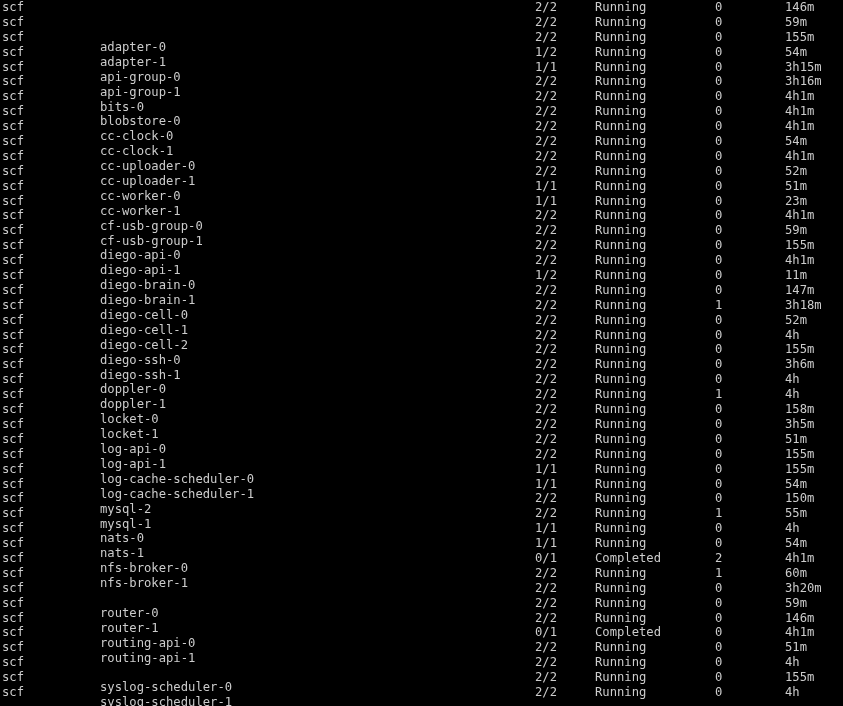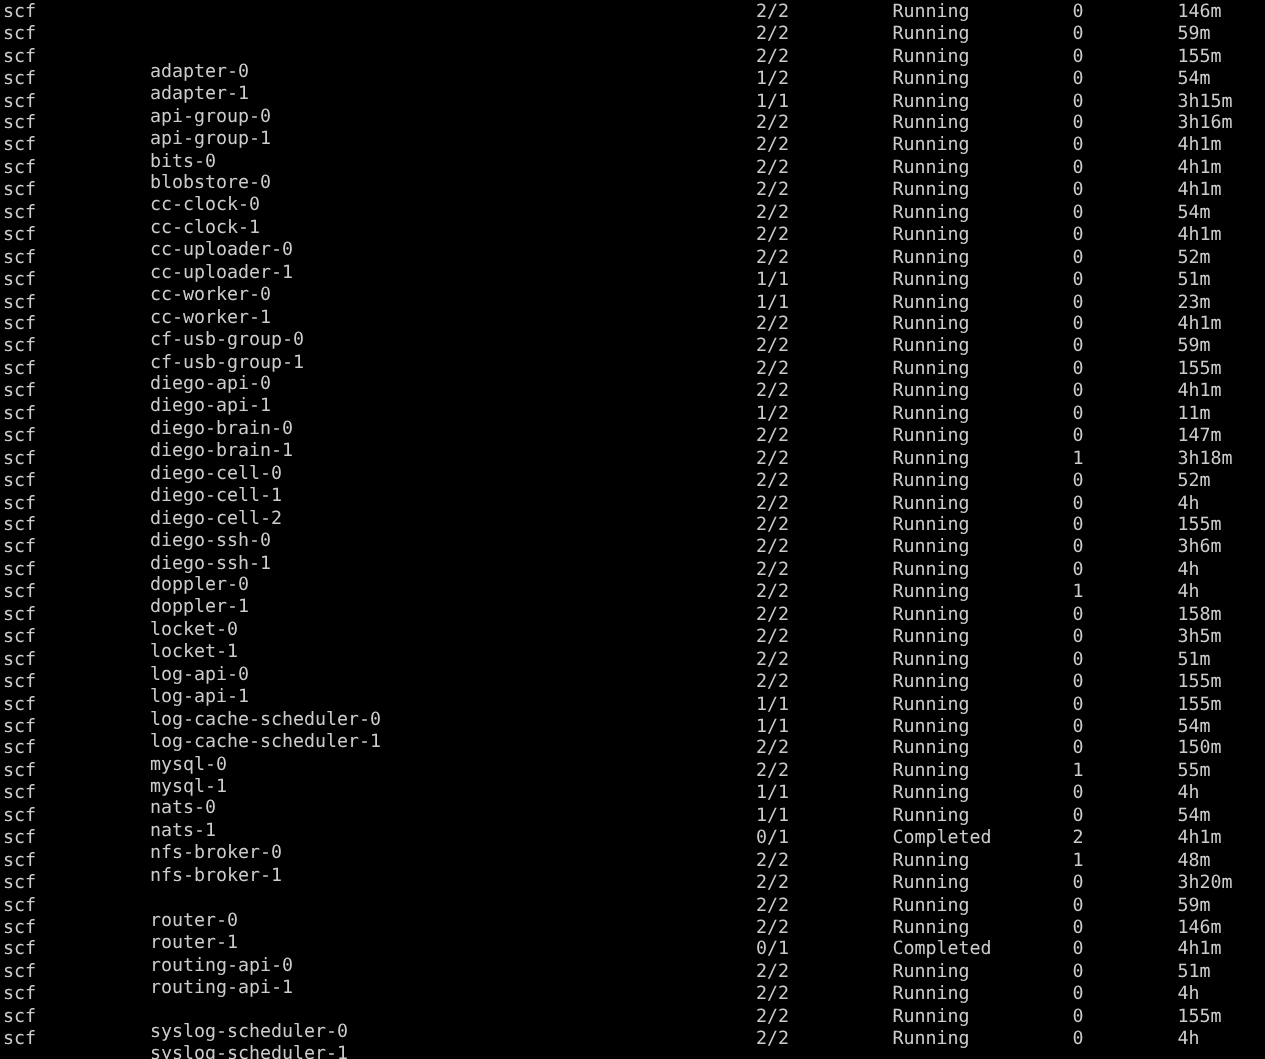--- a/index.html
+++ b/index.html
@@ -34,21 +34,21 @@
     line-height: 14.9px;
   }
   .cell {
     position: absolute;
     top: 0;
     white-space: pre;
     color: #cccccc;
   }
   .c-namespace { left: 2px; }
   .c-name      { left: 100px; margin-top: 40px; }
-  .c-ready     { left: 504px; }
+  .c-ready     { left: 535px; }
   .c-status    { left: 575px; margin-left: 20px; }
   .c-restarts  { left: 715px; }
   .c-age       { left: 785px; }
 </style>
 </head>
 <body>
 
 <div id="terminal">
   <div id="pod-table">
       <div class="pod-row"><span class="cell c-namespace">scf</span><span class="cell c-name">adapter-0</span><span class="cell c-ready">2/2</span><span class="cell c-status">Running</span><span class="cell c-restarts">0</span><span class="cell c-age">146m</span></div>
@@ -75,28 +75,28 @@
       <div class="pod-row"><span class="cell c-namespace">scf</span><span class="cell c-name">diego-ssh-0</span><span class="cell c-ready">2/2</span><span class="cell c-status">Running</span><span class="cell c-restarts">0</span><span class="cell c-age">52m</span></div>
       <div class="pod-row"><span class="cell c-namespace">scf</span><span class="cell c-name">diego-ssh-1</span><span class="cell c-ready">2/2</span><span class="cell c-status">Running</span><span class="cell c-restarts">0</span><span class="cell c-age">4h</span></div>
       <div class="pod-row"><span class="cell c-namespace">scf</span><span class="cell c-name">doppler-0</span><span class="cell c-ready">2/2</span><span class="cell c-status">Running</span><span class="cell c-restarts">0</span><span class="cell c-age">155m</span></div>
       <div class="pod-row"><span class="cell c-namespace">scf</span><span class="cell c-name">doppler-1</span><span class="cell c-ready">2/2</span><span class="cell c-status">Running</span><span class="cell c-restarts">0</span><span class="cell c-age">3h6m</span></div>
       <div class="pod-row"><span class="cell c-namespace">scf</span><span class="cell c-name">locket-0</span><span class="cell c-ready">2/2</span><span class="cell c-status">Running</span><span class="cell c-restarts">0</span><span class="cell c-age">4h</span></div>
       <div class="pod-row"><span class="cell c-namespace">scf</span><span class="cell c-name">locket-1</span><span class="cell c-ready">2/2</span><span class="cell c-status">Running</span><span class="cell c-restarts">1</span><span class="cell c-age">4h</span></div>
       <div class="pod-row"><span class="cell c-namespace">scf</span><span class="cell c-name">log-api-0</span><span class="cell c-ready">2/2</span><span class="cell c-status">Running</span><span class="cell c-restarts">0</span><span class="cell c-age">158m</span></div>
       <div class="pod-row"><span class="cell c-namespace">scf</span><span class="cell c-name">log-api-1</span><span class="cell c-ready">2/2</span><span class="cell c-status">Running</span><span class="cell c-restarts">0</span><span class="cell c-age">3h5m</span></div>
       <div class="pod-row"><span class="cell c-namespace">scf</span><span class="cell c-name">log-cache-scheduler-0</span><span class="cell c-ready">2/2</span><span class="cell c-status">Running</span><span class="cell c-restarts">0</span><span class="cell c-age">51m</span></div>
       <div class="pod-row"><span class="cell c-namespace">scf</span><span class="cell c-name">log-cache-scheduler-1</span><span class="cell c-ready">2/2</span><span class="cell c-status">Running</span><span class="cell c-restarts">0</span><span class="cell c-age">155m</span></div>
-      <div class="pod-row"><span class="cell c-namespace">scf</span><span class="cell c-name">mysql-0</span><span class="cell c-ready">1/1</span><span class="cell c-status">Running</span><span class="cell c-restarts">0</span><span class="cell c-age">155m</span></div>
+      <div class="pod-row"><span class="cell c-namespace">scf</span><span class="cell c-name">mysql-2</span><span class="cell c-ready">1/1</span><span class="cell c-status">Running</span><span class="cell c-restarts">0</span><span class="cell c-age">155m</span></div>
       <div class="pod-row"><span class="cell c-namespace">scf</span><span class="cell c-name">mysql-1</span><span class="cell c-ready">1/1</span><span class="cell c-status">Running</span><span class="cell c-restarts">0</span><span class="cell c-age">54m</span></div>
       <div class="pod-row"><span class="cell c-namespace">scf</span><span class="cell c-name">nats-0</span><span class="cell c-ready">2/2</span><span class="cell c-status">Running</span><span class="cell c-restarts">0</span><span class="cell c-age">150m</span></div>
       <div class="pod-row"><span class="cell c-namespace">scf</span><span class="cell c-name">nats-1</span><span class="cell c-ready">2/2</span><span class="cell c-status">Running</span><span class="cell c-restarts">1</span><span class="cell c-age">55m</span></div>
       <div class="pod-row"><span class="cell c-namespace">scf</span><span class="cell c-name">nfs-broker-0</span><span class="cell c-ready">1/1</span><span class="cell c-status">Running</span><span class="cell c-restarts">0</span><span class="cell c-age">4h</span></div>
       <div class="pod-row"><span class="cell c-namespace">scf</span><span class="cell c-name">nfs-broker-1</span><span class="cell c-ready">1/1</span><span class="cell c-status">Running</span><span class="cell c-restarts">0</span><span class="cell c-age">54m</span></div>
       <div class="pod-row"><span class="cell c-namespace">scf</span><span class="cell c-ready">0/1</span><span class="cell c-status">Completed</span><span class="cell c-restarts">2</span><span class="cell c-age">4h1m</span></div>
-      <div class="pod-row"><span class="cell c-namespace">scf</span><span class="cell c-name">router-0</span><span class="cell c-ready">2/2</span><span class="cell c-status">Running</span><span class="cell c-restarts">1</span><span class="cell c-age">48m</span></div>
+      <div class="pod-row"><span class="cell c-namespace">scf</span><span class="cell c-name">router-0</span><span class="cell c-ready">2/2</span><span class="cell c-status">Running</span><span class="cell c-restarts">1</span><span class="cell c-age">60m</span></div>
       <div class="pod-row"><span class="cell c-namespace">scf</span><span class="cell c-name">router-1</span><span class="cell c-ready">2/2</span><span class="cell c-status">Running</span><span class="cell c-restarts">0</span><span class="cell c-age">3h20m</span></div>
       <div class="pod-row"><span class="cell c-namespace">scf</span><span class="cell c-name">routing-api-0</span><span class="cell c-ready">2/2</span><span class="cell c-status">Running</span><span class="cell c-restarts">0</span><span class="cell c-age">59m</span></div>
       <div class="pod-row"><span class="cell c-namespace">scf</span><span class="cell c-name">routing-api-1</span><span class="cell c-ready">2/2</span><span class="cell c-status">Running</span><span class="cell c-restarts">0</span><span class="cell c-age">146m</span></div>
       <div class="pod-row"><span class="cell c-namespace">scf</span><span class="cell c-ready">0/1</span><span class="cell c-status">Completed</span><span class="cell c-restarts">0</span><span class="cell c-age">4h1m</span></div>
       <div class="pod-row"><span class="cell c-namespace">scf</span><span class="cell c-name">syslog-scheduler-0</span><span class="cell c-ready">2/2</span><span class="cell c-status">Running</span><span class="cell c-restarts">0</span><span class="cell c-age">51m</span></div>
       <div class="pod-row"><span class="cell c-namespace">scf</span><span class="cell c-name">syslog-scheduler-1</span><span class="cell c-ready">2/2</span><span class="cell c-status">Running</span><span class="cell c-restarts">0</span><span class="cell c-age">4h</span></div>
       <div class="pod-row"><span class="cell c-namespace">scf</span><span class="cell c-name">tcp-router-0</span><span class="cell c-ready">2/2</span><span class="cell c-status">Running</span><span class="cell c-restarts">0</span><span class="cell c-age">155m</span></div>
       <div class="pod-row"><span class="cell c-namespace">scf</span><span class="cell c-name">tcp-router-1</span><span class="cell c-ready">2/2</span><span class="cell c-status">Running</span><span class="cell c-restarts">0</span><span class="cell c-age">4h</span></div>
     </div>
 </div>

